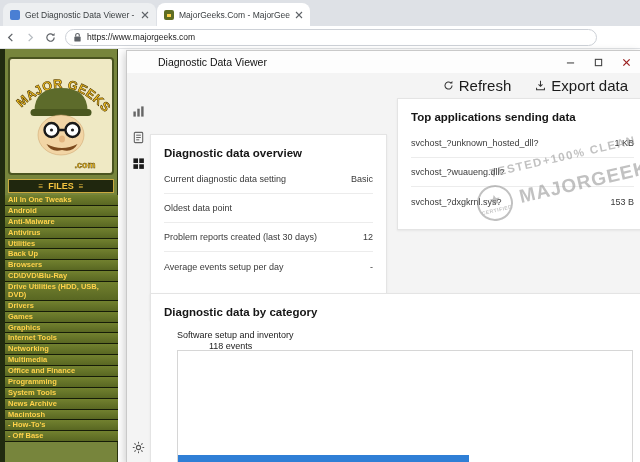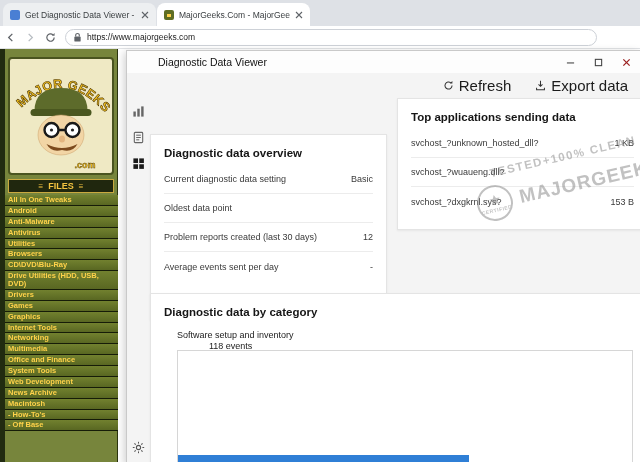--- a/index.html
+++ b/index.html
@@ -146,20 +146,21 @@
           <div class="mg-item">All In One Tweaks</div>
 
           <div class="mg-item">Android</div>
 
           <div class="mg-item">Anti-Malware</div>
 
           <div class="mg-item">Antivirus</div>
 
           <div class="mg-item">Utilities</div>
 
+          <div class="mg-item">Back Up</div>
 
           <div class="mg-item">Browsers</div>
 
           <div class="mg-item">CD\DVD\Blu-Ray</div>
 
 
           <div class="mg-item">Drive Utilities (HDD, USB, DVD)</div>
 
           <div class="mg-item">Drivers</div>
 
@@ -168,24 +169,24 @@
           <div class="mg-item">Graphics</div>
 
           <div class="mg-item">Internet Tools</div>
 
           <div class="mg-item">Networking</div>
 
           <div class="mg-item">Multimedia</div>
 
           <div class="mg-item">Office and Finance</div>
 
+          <div class="mg-item">Programming</div>
 
           <div class="mg-item">System Tools</div>
 
-          <div class="mg-item">Web Development</div>
 
           <div class="mg-item">News Archive</div>
 
           <div class="mg-item">Macintosh</div>
 
           <div class="mg-item">- How-To's</div>
 
           <div class="mg-item">- Off Base</div>
         </div>
     </div>
@@ -286,21 +287,21 @@
                   <span class="stat-label">Oldest data point</span>
                   <span class="stat-value"></span>
                 </div>
 
                 <div class="stat-row">
                   <span class="stat-label">Problem reports created (last 30 days)</span>
                   <span class="stat-value">12</span>
                 </div>
 
                 <div class="stat-row">
-                  <span class="stat-label">Average events sent per day</span>
+                  <span class="stat-label">Average events setup per day</span>
                   <span class="stat-value">-</span>
                 </div>
               </div>
           </div>
 
           <div class="card card-topapps">
             <div class="card-title">Top applications sending data</div>
             <div>
 
                 <div class="stat-row">

